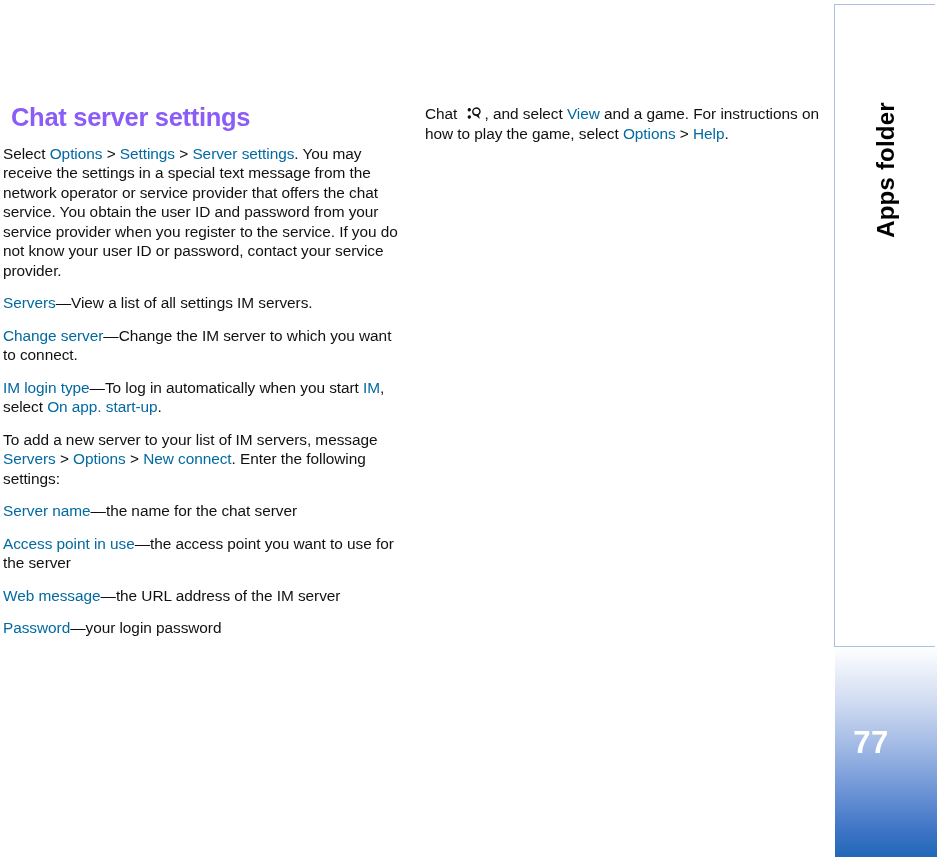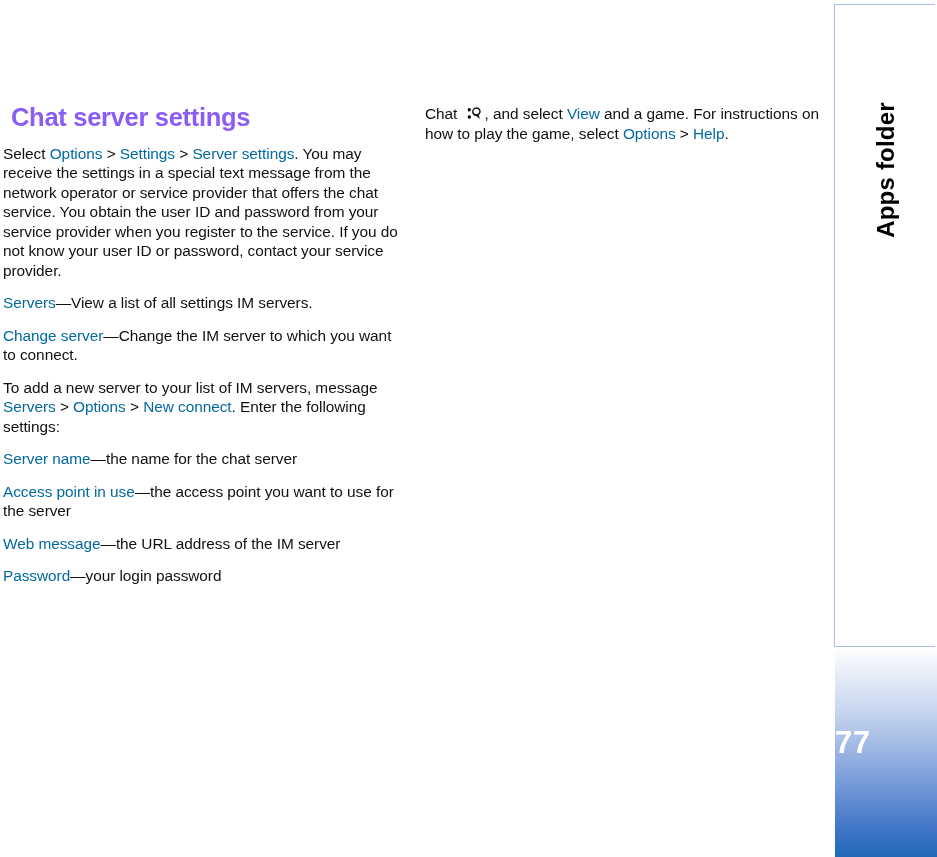--- a/index.html
+++ b/index.html
@@ -119,38 +119,39 @@
                 #9fb8e4 48%,
                 #6e95d6 68%,
                 #3f74c6 87%,
                 #2168b8 100%);
   }
   .page-number {
     position: absolute;
     left: 0;
     top: 78px;
     width: 72px;
-    text-align: left;
+    text-align: center;
     font-size: 31px;
     font-weight: bold;
     color: #ffffff;
     letter-spacing: 0.5px;
   }
 </style>
 </head>
 <body>
 
 <div class="page-body">
 
   <div class="column left">
     <h1 class="section-heading">Chat server settings</h1>
     <div>
         <p class="body-text"><span>Select </span><span class="lnk">Options</span><span> &gt; </span><span class="lnk">Settings</span><span> &gt; </span><span class="lnk">Server settings</span><span>. You may receive the settings in a special text message from the network operator or service provider that offers the chat service. You obtain the user ID and password from your service provider when you register to the service. If you do not know your user ID or password, contact your service provider.</span></p>
         <p class="body-text"><span class="lnk">Servers</span><span>—View a list of all settings IM servers.</span></p>
         <p class="body-text"><span class="lnk">Change server</span><span>—Change the IM server to which you want to connect.</span></p>
+        <p class="body-text"><span class="lnk">IM login type</span><span>—To log in automatically when you start </span><span class="lnk">IM</span><span>, select </span><span class="lnk">On app. start-up</span><span>.</span></p>
         <p class="body-text"><span>To add a new server to your list of IM servers, message </span><span class="lnk">Servers</span><span> &gt; </span><span class="lnk">Options</span><span> &gt; </span><span class="lnk">New connect</span><span>. Enter the following settings:</span></p>
         <p class="body-text"><span class="lnk">Server name</span><span>—the name for the chat server</span></p>
         <p class="body-text"><span class="lnk">Access point in use</span><span>—the access point you want to use for the server</span></p>
         <p class="body-text"><span class="lnk">Web message</span><span>—the URL address of the IM server</span></p>
         <p class="body-text"><span class="lnk">Password</span><span>—your login password</span></p>
       </div>
   </div>
 
   <div class="column right">
     <div>

